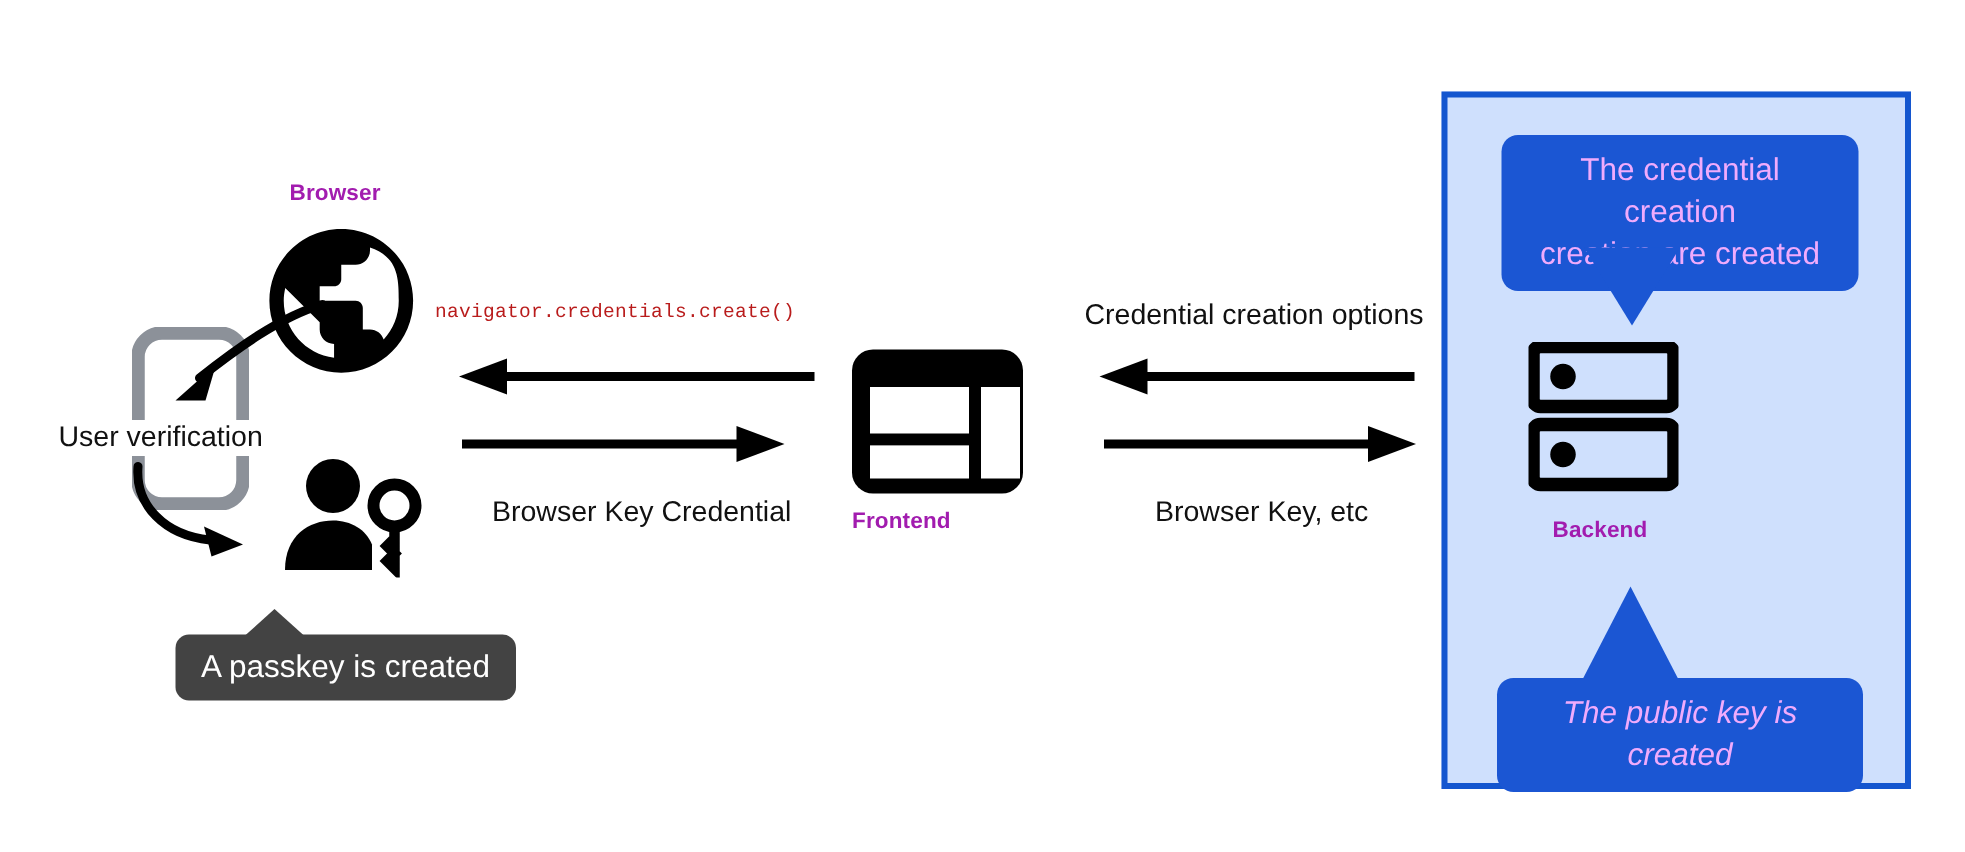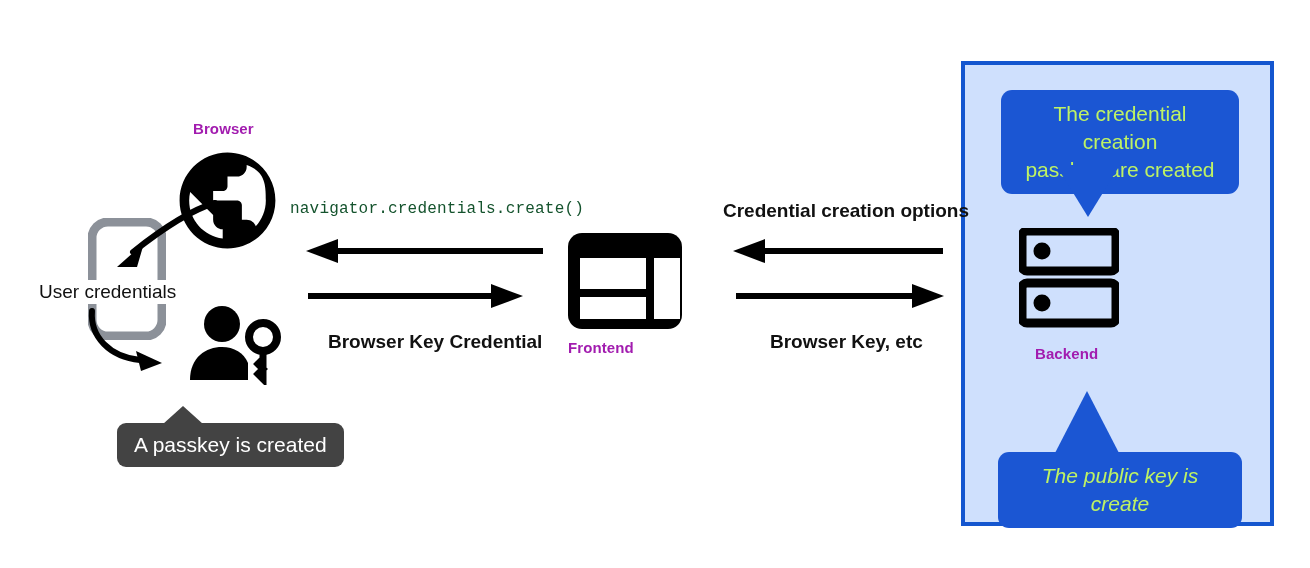--- a/index.html
+++ b/index.html
@@ -23,31 +23,31 @@
   .label-bold {
     font-family: "Liberation Sans", sans-serif;
     font-weight: bold;
     font-size: 15px;
     color: #a21caf;
     white-space: nowrap;
     letter-spacing: .1px;
   }
   .label-plain {
     font-family: "Liberation Sans", sans-serif;
-    font-weight: 700;
+    font-weight: 400;
     font-size: 19px;
     color: #111111;
     white-space: nowrap;
     text-align: center;
   }
   .label-mono {
     font-family: "Liberation Mono", monospace;
     font-weight: 400;
-    font-size: 16px;
-    color: #14532d;
+    font-size: 13px;
+    color: #b91c1c;
     white-space: nowrap;
     letter-spacing: .2px;
   }
   .label-userverif {
     font-family: "Liberation Sans", sans-serif;
     font-size: 19px;
     color: #111111;
     white-space: nowrap;
     background: #ffffff;
     padding: 1px 3px;
@@ -64,21 +64,21 @@
     box-sizing: border-box;
   }
 
   
   .callout {
     position: absolute;
   }
   .callout-body {
     background: #1b56d3;
     border-radius: 11px;
-    color: #bef264;
+    color: #f0abfc;
     font-family: "Liberation Sans", sans-serif;
     font-size: 21px;
     line-height: 28px;
     text-align: center;
     padding: 10px 14px;
     box-sizing: border-box;
   }
   .callout-tail-down {
     position: absolute;
     width: 0; height: 0;
@@ -123,58 +123,58 @@
 </head>
 <body>
 
 <div id="canvas">
 
   <div class="abs" id="backend-panel"></div>
 
   <div class="callout" style="left:1001px; top:90px;">
     <div class="callout-body" style="width:238px;">
       <div>The credential creation</div>
-      <div>passkey are created</div>
+      <div>creation are created</div>
     </div>
     <div class="callout-tail-down" style="left:55px; top:75px;"></div>
   </div>
 
   <svg class="abs" style="left:1019px; top:228px;" width="100" height="100" viewBox="0 0 100 100">
     <rect x="3" y="3" width="94" height="40" rx="5" ry="5" fill="none" stroke="#000" stroke-width="9"></rect>
     <circle cx="23" cy="23" r="8.5" fill="#000"></circle>
     <rect x="3" y="55" width="94" height="40" rx="5" ry="5" fill="none" stroke="#000" stroke-width="9"></rect>
     <circle cx="23" cy="75" r="8.5" fill="#000"></circle>
   </svg>
   <div class="abs label-bold" style="left:1035px; top:345px;">Backend</div>
 
   <div class="callout" style="left:998px; top:391px;">
     <div class="callout-tail-up" style="left:57px; top:0px;"></div>
     <div class="callout-body" style="width:244px; position:absolute; left:0; top:61px;font-style:italic;">
       <div>The public key is</div>
-      <div>create</div>
+      <div>created</div>
     </div>
   </div>
 
   <div class="abs label-bold" style="left:193px; top:120px;">Browser</div>
   <svg class="abs" style="left:170px; top:143px;" width="115" height="115" viewBox="0 0 24 24">
     <path fill="#000" d="M12 2C6.48 2 2 6.48 2 12s4.48 10 10 10 10-4.48 10-10S17.52 2 12 2zm-1 17.93c-3.95-.49-7-3.85-7-7.93 0-.62.08-1.21.21-1.79L9 15v1c0 1.1.9 2 2 2v1.93zm6.9-2.54c-.26-.81-1-1.39-1.9-1.39h-1v-3c0-.55-.45-1-1-1H9v-2h2c.55 0 1-.45 1-1V7h2c1.1 0 2-.9 2-2v-.41C19.93 5.93 20 8.86 20 12c0 2.08-.8 3.97-2.1 5.39z"></path>
   </svg>
 
   <svg class="abs" style="left:88px; top:218px;" width="78" height="122" viewBox="0 0 78 122">
     <rect x="4" y="4" width="70" height="114" rx="16" ry="16" fill="none" stroke="#8c9199" stroke-width="9"></rect>
     <rect x="13" y="16" width="52" height="78" fill="#ffffff"></rect>
     <rect x="27" y="101" width="24" height="7" rx="3" fill="#ffffff"></rect>
   </svg>
 
   <svg class="abs" style="left:95px; top:195px;" width="130" height="90" viewBox="0 0 130 90">
     <path d="M120 8 C 92 16, 62 38, 38 57" fill="none" stroke="#000" stroke-width="6" stroke-linecap="round"></path>
     <path d="M22 72 L 49 48 L 42 72 Z" fill="#000"></path>
   </svg>
 
-  <div class="abs label-userverif" style="left:36px; top:280px; z-index:5;">User credentials</div>
+  <div class="abs label-userverif" style="left:36px; top:280px; z-index:5;">User verification</div>
 
   <svg class="abs" style="left:188px; top:305px;" width="96" height="80" viewBox="0 0 96 80">
     <circle cx="34" cy="19" r="18" fill="#000"></circle>
     <path d="M2 75 C 2 52, 18 42, 34 42 C 46 42, 56 48, 60 58 L 60 75 Z" fill="#000"></path>
     <circle cx="75" cy="32" r="14" fill="none" stroke="#000" stroke-width="8"></circle>
     <path d="M75 44 L 75 74 L 70 69 L 75 64 L 70 59 L 75 54" fill="none" stroke="#000" stroke-width="7" stroke-linejoin="miter"></path>
   </svg>
 
   <svg class="abs" style="left:84px; top:305px;" width="120" height="75" viewBox="0 0 120 75">
     <path d="M8 6 C 6 32, 26 52, 56 55" fill="none" stroke="#000" stroke-width="6" stroke-linecap="round"></path>

